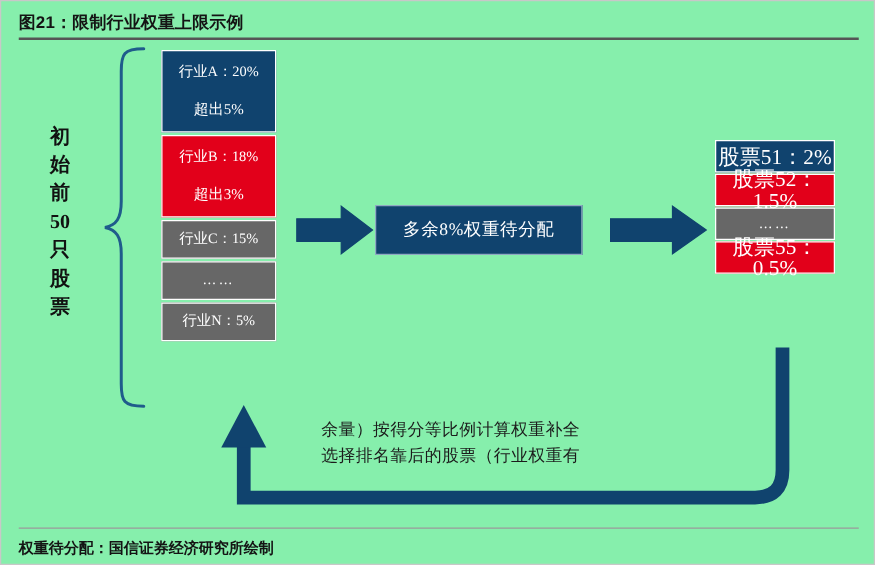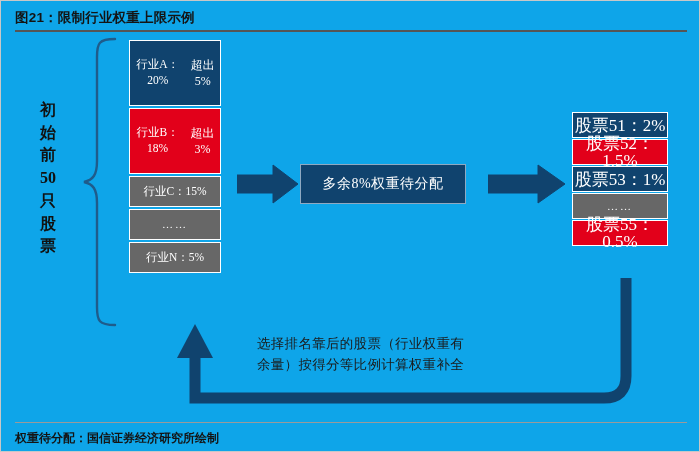--- a/index.html
+++ b/index.html
@@ -7,21 +7,21 @@
     padding: 0;
     background: #ffffff;
   }
   body {
     font-family: "Liberation Sans", "DejaVu Sans", sans-serif;
   }
   #figure {
     position: relative;
     width: 700px;
     height: 452px;
-    background: #0ea5e9;
+    background: #86efac;
     border: 1px solid #c8c8c8;
     box-sizing: border-box;
     overflow: hidden;
   }
 
   
   .fig-title {
     position: absolute;
     left: 14px;
     top: 8px;
@@ -87,21 +87,21 @@
   }
   .ind-box {
     box-sizing: border-box;
     width: 92px;
     border: 1px solid #ffffff;
     color: #ffffff;
     text-align: center;
     font-family: "Liberation Serif", "DejaVu Serif", serif;
     font-size: 11.5px;
     display: flex;
-    flex-direction: row;
+    flex-direction: column;
     align-items: center;
     justify-content: space-around;
     padding: 3px 0;
     margin-bottom: 2px;
     line-height: 1.35;
   }
   .ind-box .line2 { font-size: 12px; }
   .ind-box.blue { background: #10436e; height: 66px; }
   .ind-box.red  { background: #e2001a; height: 66px; }
   .ind-box.gray { background: #676767; height: 31px; justify-content: center; }
@@ -211,31 +211,30 @@
 
   <div class="mid-box">多余8%权重待分配</div>
 
   <svg class="arrow-svg" style="left:487px; top:163px;" width="78" height="40" viewBox="0 0 78 40">
     <polygon points="0,11 50,11 50,1 77,20 50,39 50,29 0,29" fill="#10436E" stroke="#10436E" stroke-width="1"></polygon>
   </svg>
 
   <div class="stack-right">
     <div class="stk-box blue">股票51：2%</div>
     <div class="stk-box red">股票52：1.5%</div>
-    <div class="stk-box blue">股票53：1%</div>
     <div class="stk-box gray">……</div>
     <div class="stk-box red">股票55：0.5%</div>
   </div>
 
   <svg class="arrow-svg" style="left:160px; top:245px;" width="490" height="175" viewBox="0 0 490 175">
     <path d="M465 32 L465 130 Q465 152, 443 152 L34 152 L34 108" fill="none" stroke="#10436E" stroke-width="11" stroke-linecap="butt"></path>
     <polygon points="34,78 52,112 16,112" fill="#10436E"></polygon>
   </svg>
 
   <div class="loop-caption">
+    <div>余量）按得分等比例计算权重补全</div>
     <div>选择排名靠后的股票（行业权重有</div>
-    <div>余量）按得分等比例计算权重补全</div>
   </div>
 
   <div class="footer-rule"></div>
   <div class="fig-source">权重待分配：国信证券经济研究所绘制</div>
 
 </div>
 
 </body></html>

